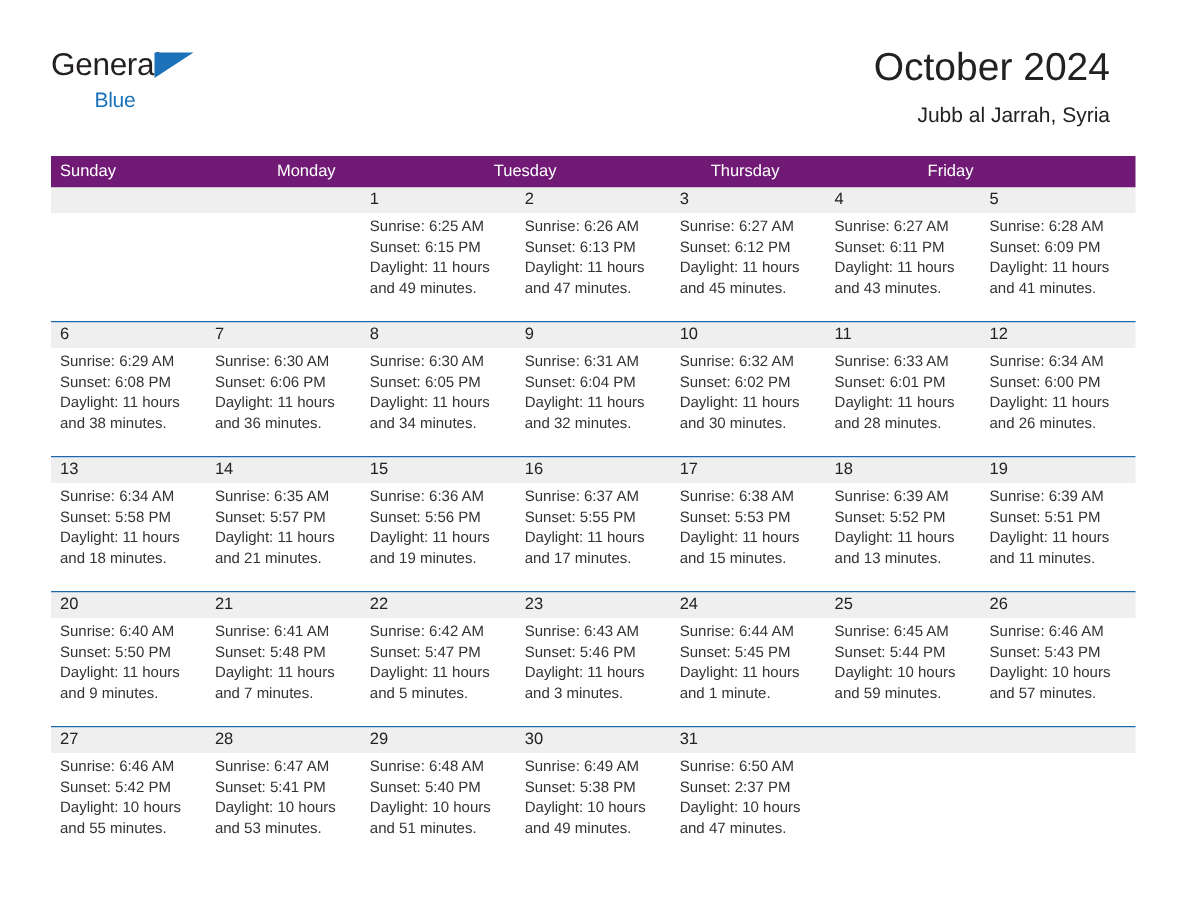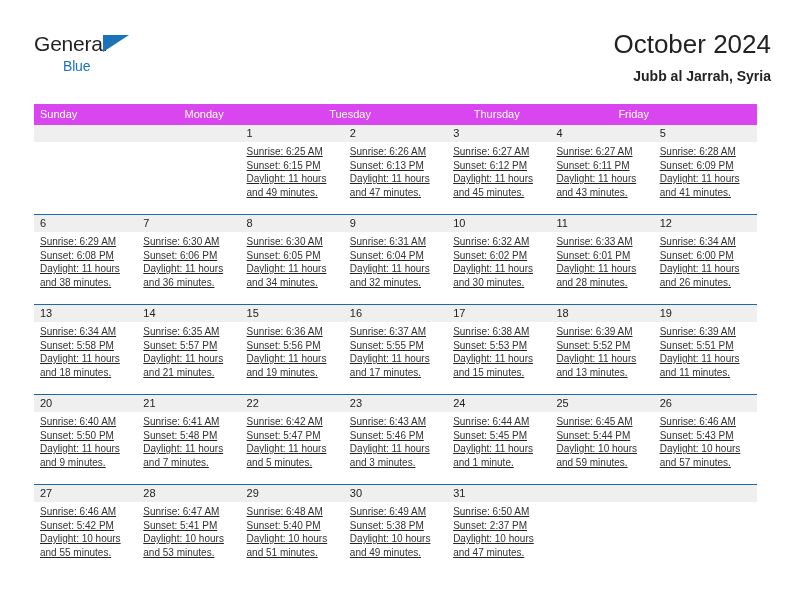--- a/index.html
+++ b/index.html
@@ -19,21 +19,21 @@
     width: 792px;
     height: 612px;
     box-sizing: border-box;
   }
 
   
   .header {
     position: absolute;
     left: 34px;
     top: 28px;
-    right: 21px;
+    right: 52px;
     height: 68px;
   }
   .logo {
     position: absolute;
     left: 0;
     top: 4px;
     width: 120px;
     height: 52px;
   }
   .logo-general {
@@ -76,33 +76,32 @@
     color: #222222;
     line-height: 32px;
     white-space: nowrap;
   }
   .cal-subtitle {
     font-size: 14px;
     color: #222222;
     line-height: 20px;
     margin-top: 6px;
     white-space: nowrap;
-    font-weight: bold;
   }
 
   
   .calendar {
     position: absolute;
     left: 34px;
     top: 104px;
     width: 723px;
   }
   .weekday-row {
     display: flex;
-    background: #d946ef;
+    background: #701a75;
     height: 21px;
   }
   .weekday {
     flex: 1 1 0;
     font-size: 11px;
     color: #ffffff;
     line-height: 21px;
     padding-left: 6px;
     box-sizing: border-box;
     white-space: nowrap;
@@ -141,21 +140,20 @@
     z-index: 2;
     font-size: 11px;
     line-height: 17px;
     height: 17px;
     color: #222222;
   }
   .day-lines {
     position: relative;
     z-index: 2;
     margin-top: 3px;
-    text-decoration: underline;
   }
   .day-line {
     font-size: 10px;
     line-height: 13.5px;
     color: #333333;
     white-space: nowrap;
   }
   .empty .day-num,
   .empty .day-lines {
     visibility: hidden;

